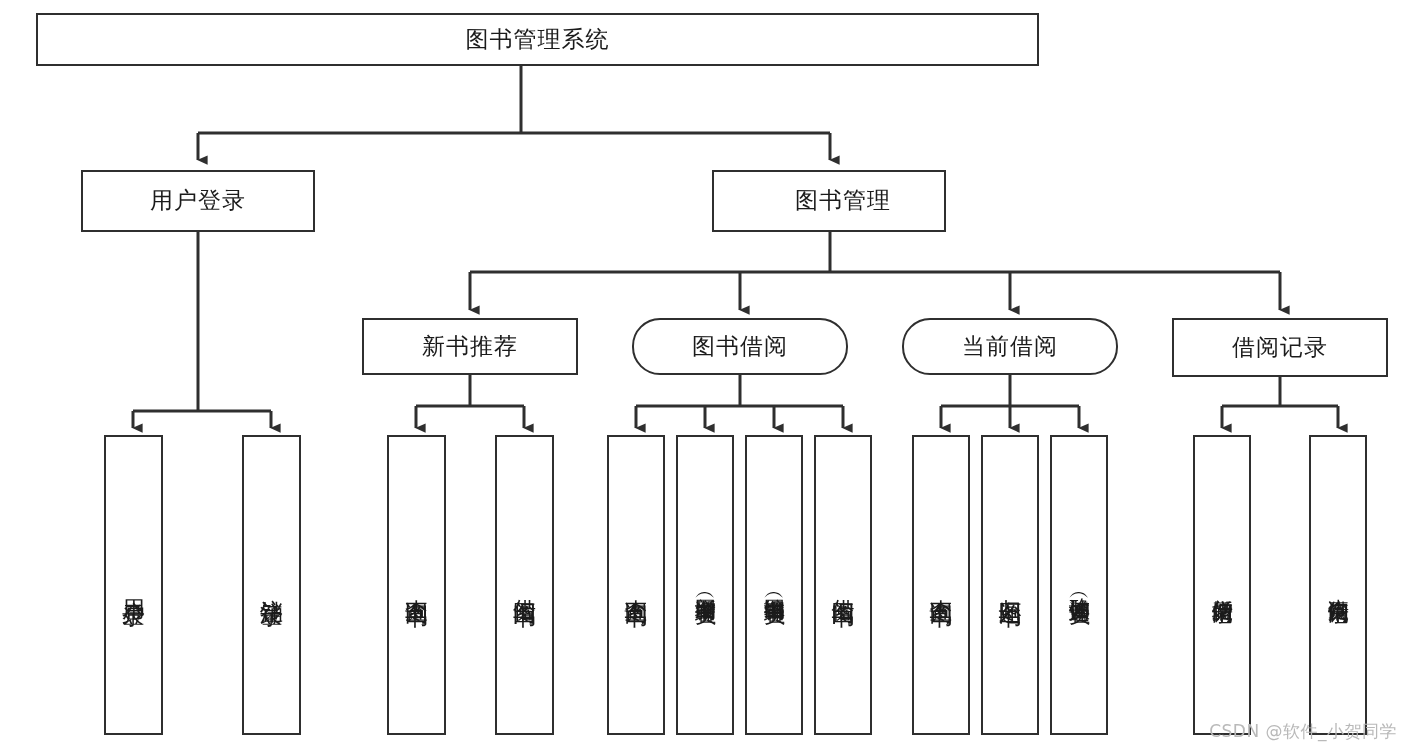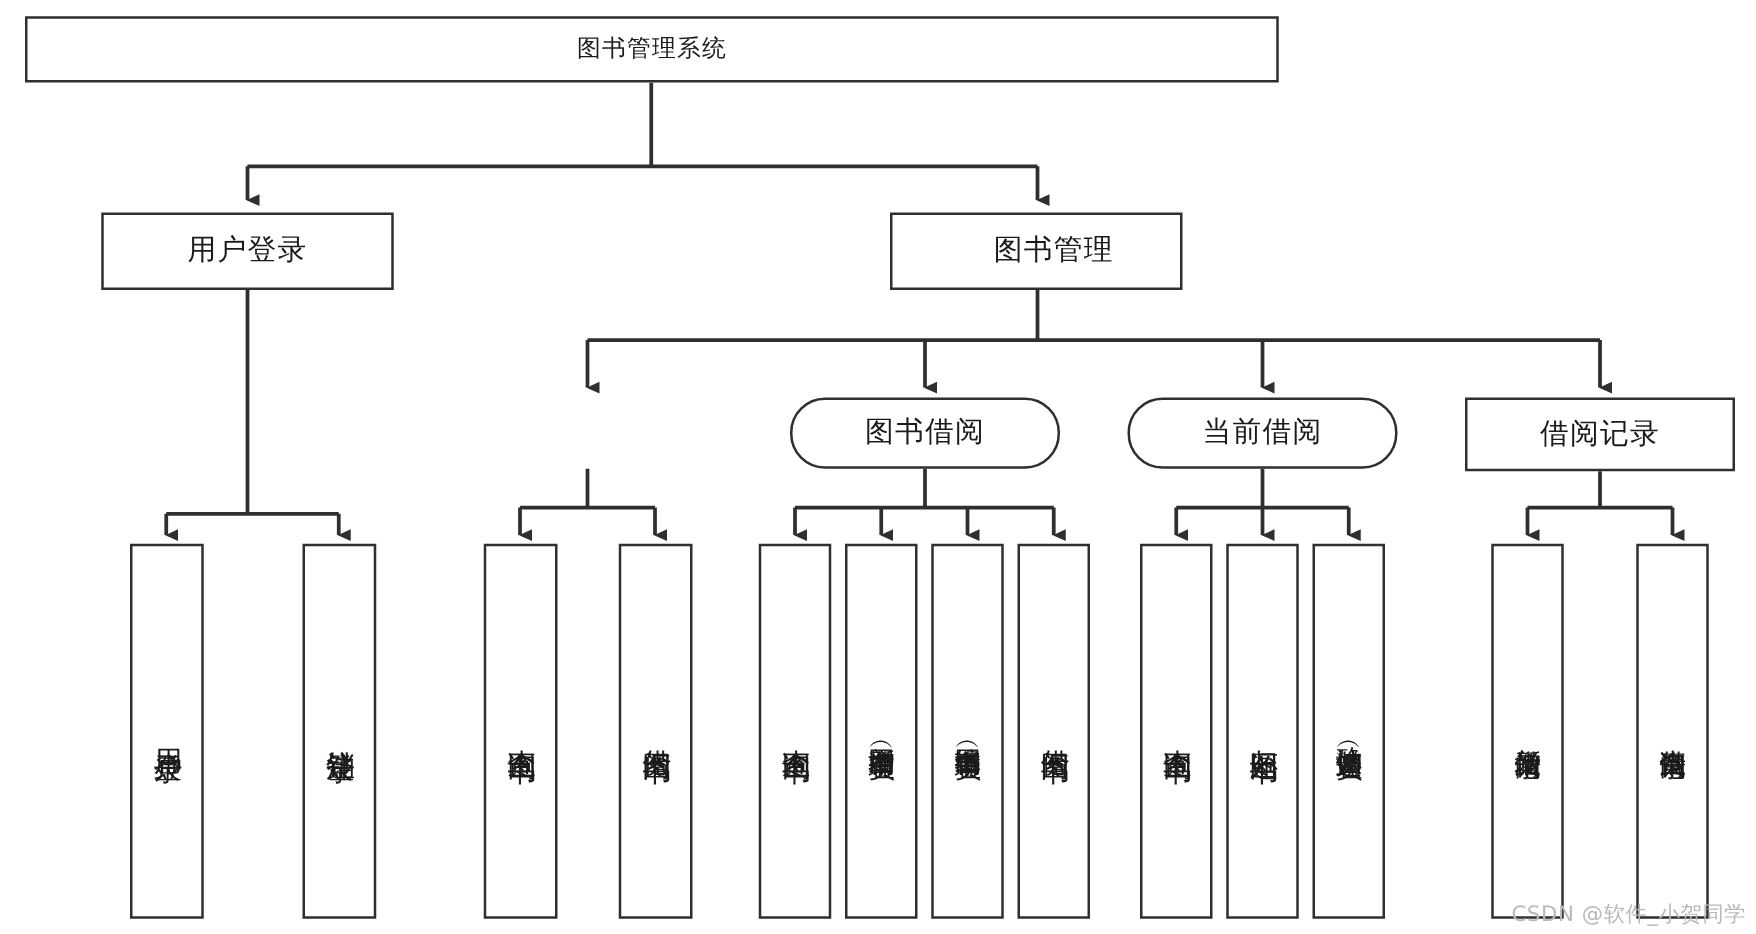--- a/index.html
+++ b/index.html
@@ -35,21 +35,22 @@
     align-items: center;
     justify-content: center;
     color: #1b1b1b;
   }
   .node.horiz {
     font-size: 23px;
     letter-spacing: 1px;
     line-height: 1.2;
   }
   .node.root {
-    font-size: 19px;
+    font-size: 23px;
+    margin-left: 16px;
   }
   .node.vert {
     padding: 6px 2px;
     align-items: center;
     justify-content: center;
   }
   .vert .vtext {
     writing-mode: vertical-rl;
     text-orientation: upright;
     font-size: 23px;
@@ -133,20 +134,23 @@
     <span>图书管理系统</span>
   </div>
 
   <div class="node horiz" style="left:81px; top:170px; width:234px; height:62px;">
     <span>用户登录</span>
   </div>
   <div class="node horiz" style="left:712px; top:170px; width:234px; height:62px;padding-left:28px;">
     <span>图书管理</span>
   </div>
 
+  <div class="node horiz" style="left:362px; top:318px; width:216px; height:57px;">
+    <span>新书推荐</span>
+  </div>
   <div class="node horiz" style="left:632px; top:318px; width:216px; height:57px;border-radius:28px;">
     <span>图书借阅</span>
   </div>
   <div class="node horiz" style="left:902px; top:318px; width:216px; height:57px;border-radius:28px;">
     <span>当前借阅</span>
   </div>
   <div class="node horiz" style="left:1172px; top:318px; width:216px; height:59px;">
     <span>借阅记录</span>
   </div>
 

